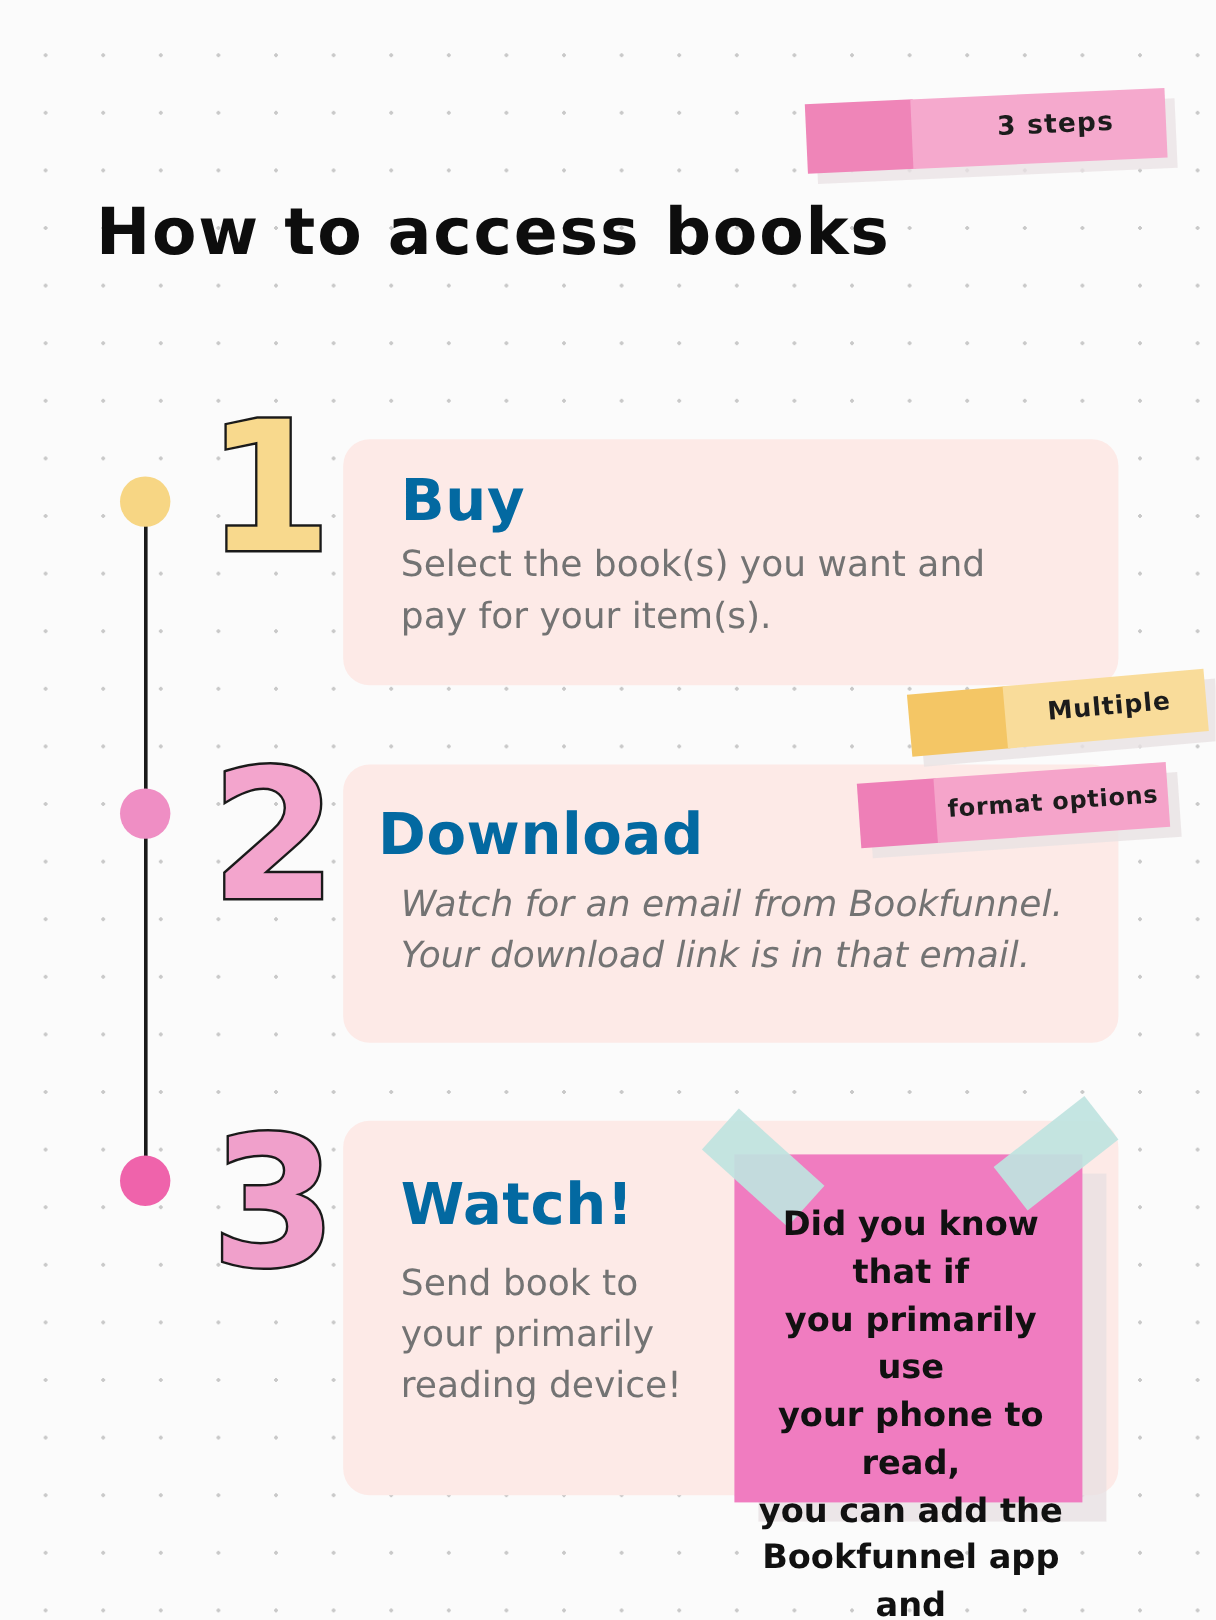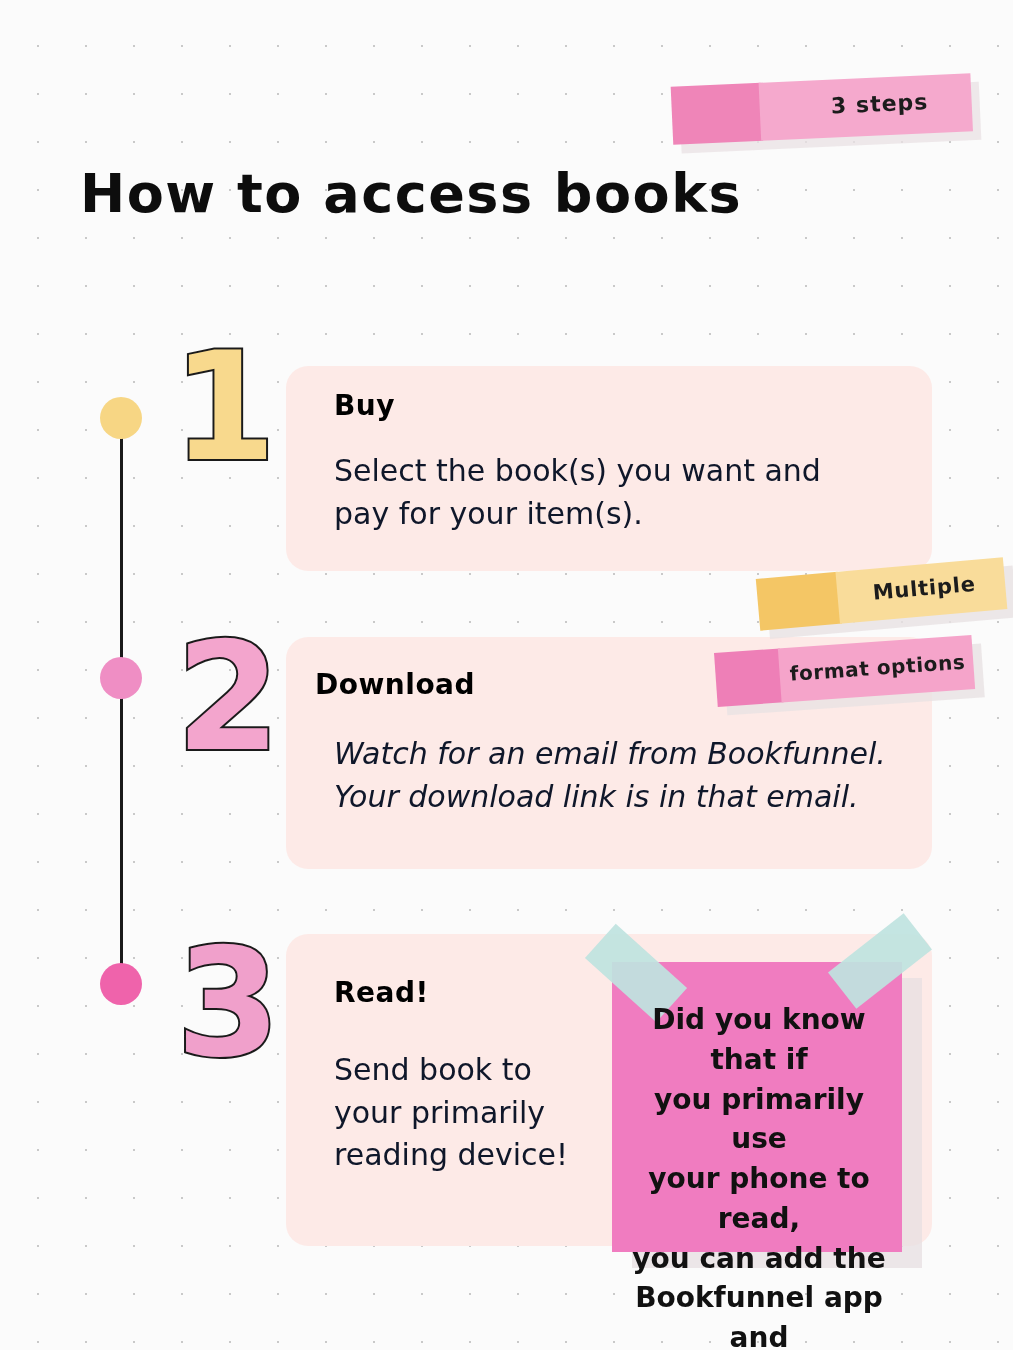--- a/index.html
+++ b/index.html
@@ -133,30 +133,30 @@
     border-radius: 22px;
   }
   #card-1 { left: 286px; top: 366px; width: 646px; height: 205px; }
   #card-2 { left: 286px; top: 637px; width: 646px; height: 232px; }
   #card-3 { left: 286px; top: 934px; width: 646px; height: 312px; }
 
   .step-heading {
     position: absolute;
     font-family: "DejaVu Sans", sans-serif;
     font-weight: 700;
-    font-size: 28px;
-    color: #000000;
+    font-size: 48px;
+    color: #0369a1;
     letter-spacing: .5px;
   }
   .step-body {
     position: absolute;
     font-family: "DejaVu Sans", sans-serif;
     font-size: 30px;
     line-height: 1.42;
-    color: #0f172a;
+    color: #737373;
   }
 
   #heading-1 { left: 334px; top: 389px; }
   #body-1    { left: 334px; top: 450px; width: 540px; }
 
   #heading-2 { left: 315px; top: 668px; }
   #body-2    { left: 334px; top: 733px; width: 560px; font-style: italic; }
 
   #heading-3 { left: 334px; top: 976px; }
   #body-3    { left: 334px; top: 1049px; width: 270px; }
@@ -306,21 +306,21 @@
 <div class="step-card" id="card-1"></div>
 <div class="step-card" id="card-2"></div>
 <div class="step-card" id="card-3"></div>
 
 <div class="step-heading" id="heading-1">Buy</div>
 <div class="step-body" id="body-1">Select the book(s) you want and pay for your item(s).</div>
 
 <div class="step-heading" id="heading-2">Download</div>
 <div class="step-body" id="body-2">Watch for an email from Bookfunnel. Your download link is in that email.</div>
 
-<div class="step-heading" id="heading-3">Read!</div>
+<div class="step-heading" id="heading-3">Watch!</div>
 <div class="step-body" id="body-3">Send book to your primarily reading device!</div>
 
 <div id="tape-multiple">
   <div class="shadow"></div>
   <div class="strip-a"></div>
   <div class="strip-b"></div>
   <div class="label">Multiple</div>
 </div>
 
 <div id="tape-format">

